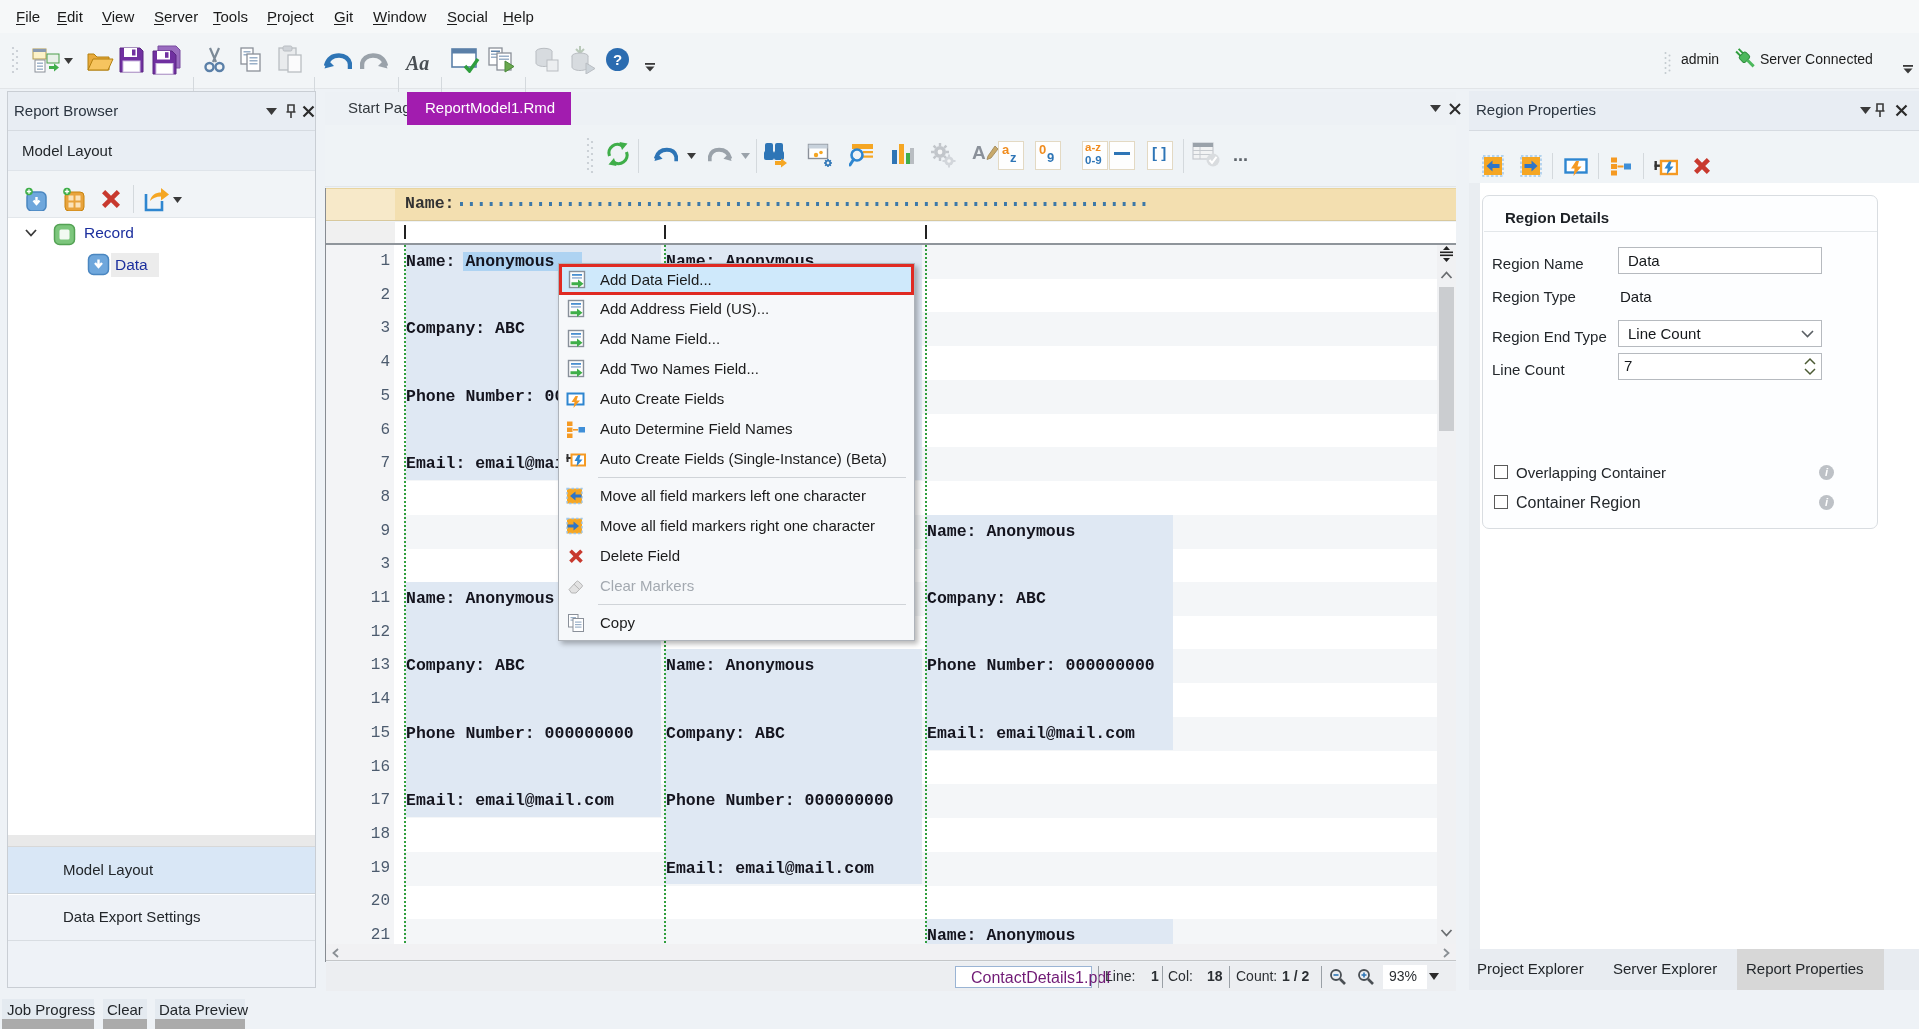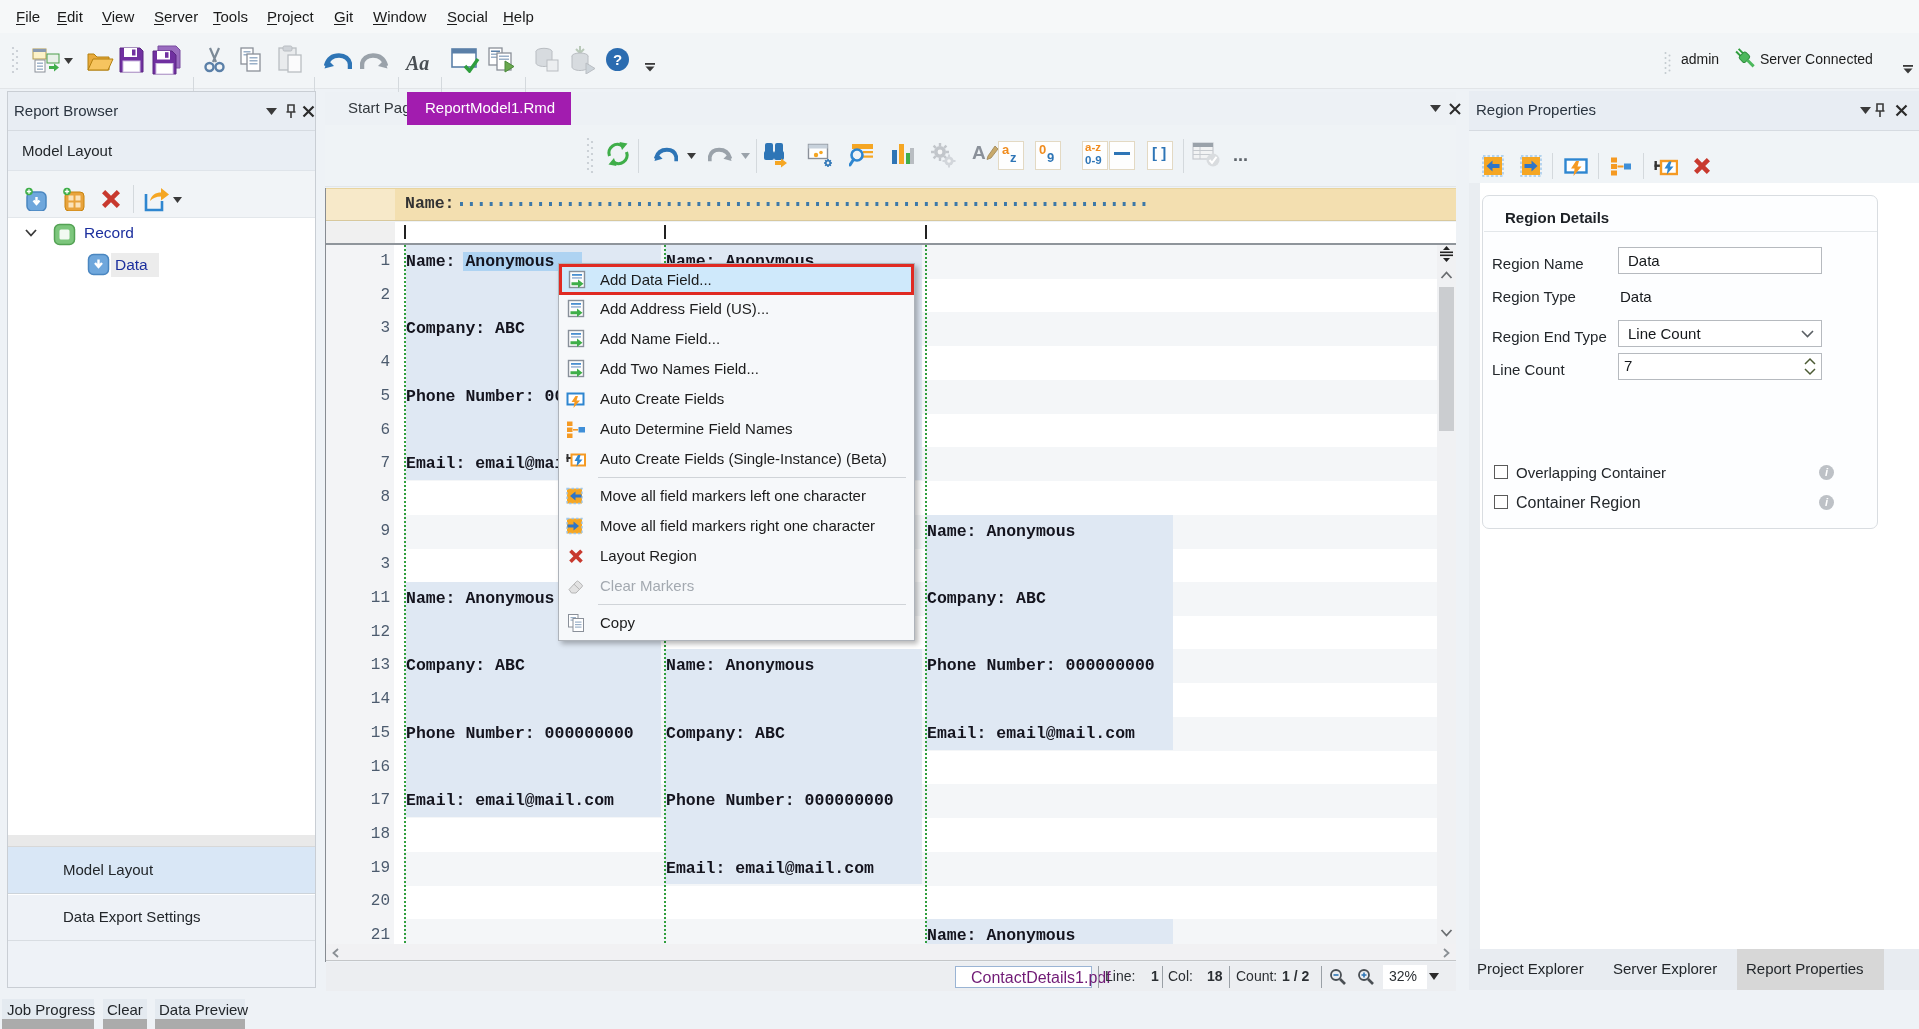--- a/index.html
+++ b/index.html
@@ -584,21 +584,21 @@
     <circle cx="7" cy="7" r="5" fill="none" stroke="#4a4f54" stroke-width="1.8"></circle>
     <path d="M11 11 L16 16" stroke="#4a4f54" stroke-width="2.6"></path>
     <path d="M4.5 7 H9.5" stroke="#2e75b6" stroke-width="1.6"></path>
   </svg>
   <svg class="abs" style="left:1031px; top:6px" width="18" height="18" viewBox="0 0 18 18">
     <circle cx="7" cy="7" r="5" fill="none" stroke="#4a4f54" stroke-width="1.8"></circle>
     <path d="M11 11 L16 16" stroke="#4a4f54" stroke-width="2.6"></path>
     <path d="M4.5 7 H9.5 M7 4.5 V9.5" stroke="#2e75b6" stroke-width="1.6"></path>
   </svg>
   <div class="abs" style="left:1057px; top:3px; width:44px; height:24px; background:#fff;"></div>
-  <div class="abs" style="left:1063px; top:6px; font-size:14px; color:#2b2f33;">32%</div>
+  <div class="abs" style="left:1063px; top:6px; font-size:14px; color:#2b2f33;">93%</div>
   <svg class="abs" style="left:1103px; top:11px" width="10" height="8" viewBox="0 0 10 8">
       <path d="M0 0 h10 L5 7 Z" fill="#2b2b2b"></path>
     </svg>
 </div>
 
 <div class="abs" id="rp">
   <div class="abs" id="rp-title">
     <div class="abs" style="left:7px; top:10px; font-size:15px; color:#2b3540;">Region Properties</div>
     <svg class="abs" style="left:391px; top:16px" width="11" height="7" viewBox="0 0 11 7">
         <path d="M0 0 h11 l-5.5 7 Z" fill="#3a3a3a"></path>
@@ -767,21 +767,21 @@
         <rect x="1" y="2.5" width="15" height="15" fill="#f5a623"></rect>
         <rect x="1" y="2.5" width="15" height="15" fill="none" stroke="#9ec7ea" stroke-width="1.4" stroke-dasharray="2.5 2"></rect>
         <path d="M7.5 5.5 L13 10 L7.5 14.5 V11.5 H1.5 V8.5 H7.5 Z" fill="#2e75c8"></path>
       </svg>
     <span class="txt">Move all field markers right one character</span>
   </div>
   <div class="cmi" style="top:277px">
     <svg class="ic" width="20" height="20" viewBox="0 0 20 20">
         <path d="M3.2 6 L5.8 3.4 L10 7.6 L14.2 3.4 L16.8 6 L12.6 10.2 L16.8 14.4 L14.2 17 L10 12.8 L5.8 17 L3.2 14.4 L7.4 10.2 Z" fill="#c8392e"></path>
       </svg>
-    <span class="txt">Layout Region</span>
+    <span class="txt">Delete Field</span>
   </div>
   <div class="cmi" style="top:307px; color:#a3a9b0;">
     <svg class="ic" width="20" height="20" viewBox="0 0 20 20">
         <path d="M3 13.5 L10.5 5.5 Q11.5 4.5 12.5 5.5 L16 8.8 Q17 9.8 16 10.8 L10 17 H5.5 Z" fill="#e2e2e2" stroke="#b5b5b5"></path>
         <path d="M8 8.2 L13.5 13.5" stroke="#b5b5b5" fill="none"></path>
       </svg>
     <span class="txt">Clear Markers</span>
   </div>
   <div class="cmsep" style="top:340px"></div>
   <div class="cmi" style="top:344px">

